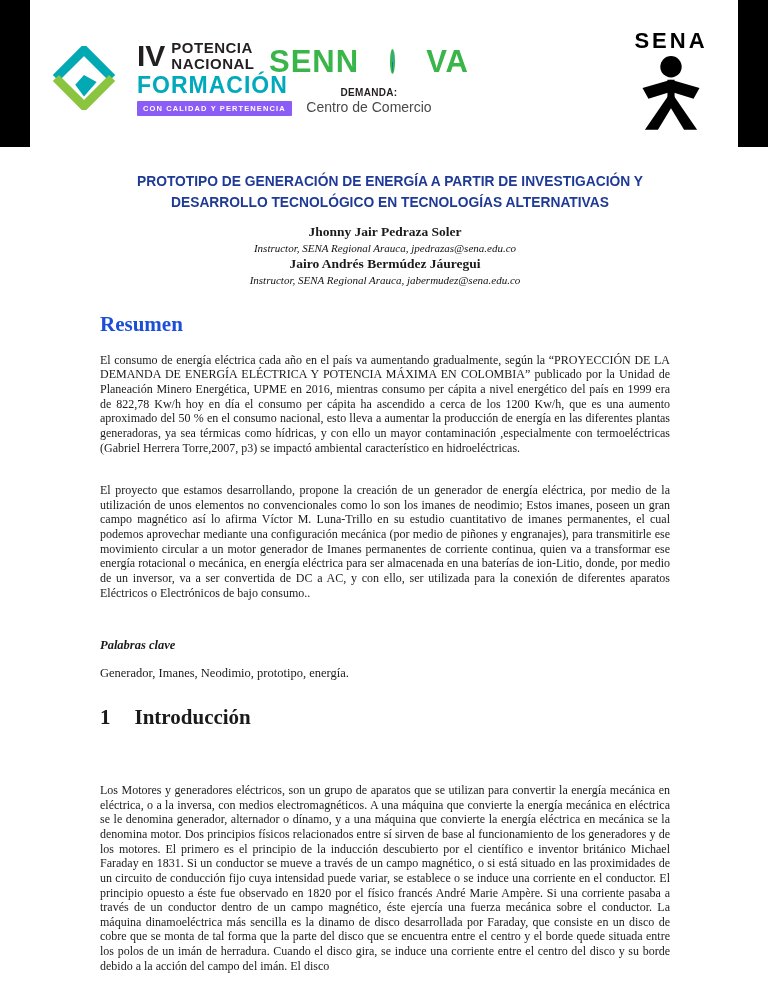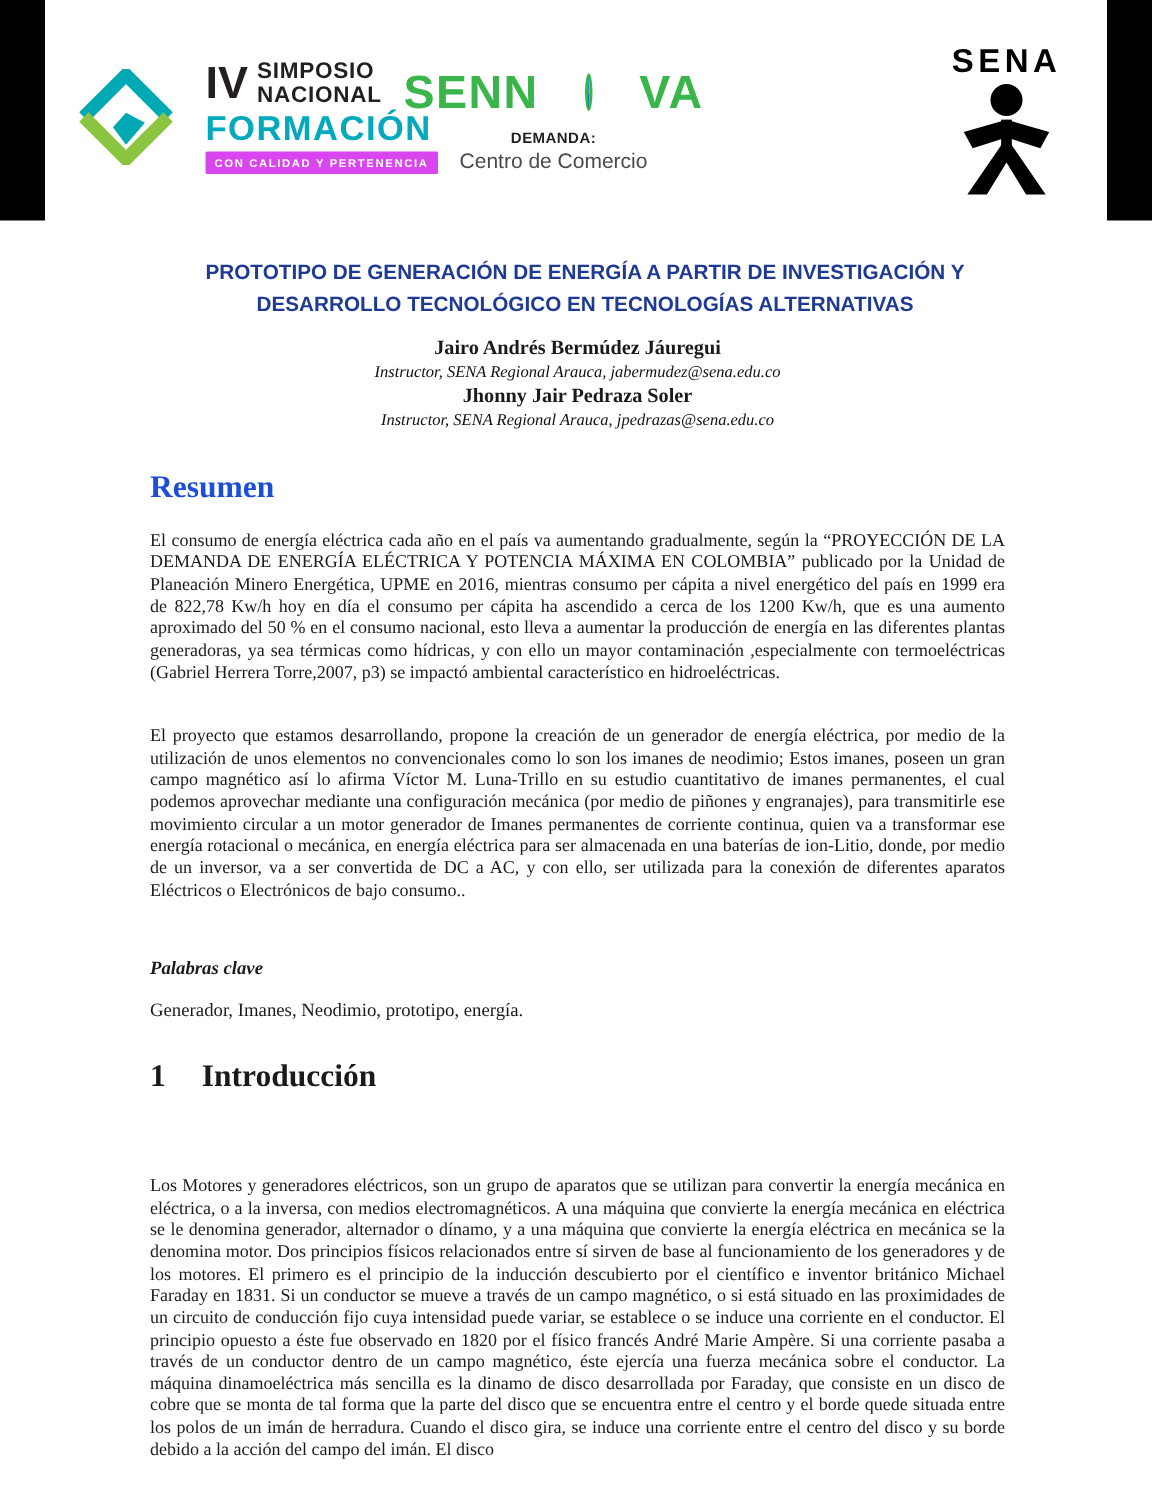--- a/index.html
+++ b/index.html
@@ -13,21 +13,21 @@
   .corner-bar.left{left:0;}
   .corner-bar.right{right:0;}
 
   
   .logo-simposio{position:absolute;left:52px;top:40px;display:flex;align-items:flex-start;gap:21px;font-family:"Liberation Sans",sans-serif;}
   .diamond{margin-top:6px;}
   .simposio-row1{display:flex;align-items:center;gap:6px;}
   .simposio-iv{font-size:30px;font-weight:bold;color:#231f20;line-height:1;}
   .simposio-stack{display:flex;flex-direction:column;font-size:15px;font-weight:bold;color:#231f20;line-height:1.05;letter-spacing:.5px;}
   .formacion{font-size:23px;font-weight:bold;color:#00a9bb;letter-spacing:1px;line-height:1.15;}
-  .simposio-banner{margin-top:3px;background:#d946ef;color:#fff;font-size:7.5px;font-weight:bold;letter-spacing:1.1px;padding:3px 6px;text-align:center;border-radius:1px;}
+  .simposio-banner{margin-top:3px;background:#8b5cf6;color:#fff;font-size:7.5px;font-weight:bold;letter-spacing:1.1px;padding:3px 6px;text-align:center;border-radius:1px;}
 
   .logo-sennova{position:absolute;left:0;right:30px;top:46px;margin:0 auto;width:200px;text-align:center;font-family:"Liberation Sans",sans-serif;}
   .sennova-word{display:flex;align-items:center;justify-content:center;font-size:31px;font-weight:bold;color:#39b54a;letter-spacing:1px;line-height:1;gap:30px;}
   .globe{display:inline-block;width:25px;height:25px;border-radius:50%;margin:0 1px;
          background:conic-gradient(#2e9bd6 0 15%, #39b54a 15% 35%, #0b74ba 35% 55%, #8bc53f 55% 75%, #2e9bd6 75% 100%);
          border:2px solid #39b54a;box-sizing:border-box;}
   .organiza{margin-top:10px;font-size:10px;font-weight:bold;color:#231f20;letter-spacing:.3px;}
   .centro{margin-top:1px;font-size:14px;color:#4a4a4a;}
 
   .logo-sena{position:absolute;right:38px;top:28px;width:118px;text-align:center;font-family:"Liberation Sans",sans-serif;}
@@ -66,21 +66,21 @@
     <svg class="diamond" width="64" height="64" viewBox="0 0 66 66">
       <polygon points="33,4 62,33 33,62 4,33" fill="#ffffff" stroke="none"></polygon>
       <path d="M4,33 L33,4 L62,33" fill="none" stroke="#00a9b4" stroke-width="9"></path>
       <path d="M62,33 L33,62 L4,33" fill="none" stroke="#8bc53f" stroke-width="9"></path>
       <polygon points="33,30 46,37 33,52 24,40" fill="#00a9b4"></polygon>
     </svg>
     <div class="simposio-text">
       <div class="simposio-row1">
         <span class="simposio-iv">IV</span>
         <span class="simposio-stack">
-          <span>SIMPOSIO</span>
+          <span>POTENCIA</span>
           <span>NACIONAL</span>
         </span>
       </div>
       <div class="formacion">FORMACIÓN</div>
       <div class="simposio-banner">CON CALIDAD Y PERTENENCIA</div>
     </div>
   </div>
 
   <div class="logo-sennova">
     <div class="sennova-word">
@@ -101,26 +101,26 @@
       <rect x="27" y="20" width="6" height="16" fill="#000"></rect>
     </svg>
   </div>
 
   <div class="content">
 
     <h1 class="doc-title">PROTOTIPO DE GENERACIÓN DE ENERGÍA A PARTIR DE INVESTIGACIÓN Y DESARROLLO TECNOLÓGICO EN TECNOLOGÍAS ALTERNATIVAS</h1>
 
     <div class="authors">
       <div class="author">
+        <div class="author-name">Jhonny Jair Pedraza Soler</div>
+        <div class="author-affil">Instructor, SENA Regional Arauca, jpedrazas@sena.edu.co</div>
+      </div>
+      <div class="author">
         <div class="author-name">Jairo Andrés Bermúdez Jáuregui</div>
         <div class="author-affil">Instructor, SENA Regional Arauca, jabermudez@sena.edu.co</div>
-      </div>
-      <div class="author">
-        <div class="author-name">Jhonny Jair Pedraza Soler</div>
-        <div class="author-affil">Instructor, SENA Regional Arauca, jpedrazas@sena.edu.co</div>
       </div>
     </div>
 
     <h2 class="section-heading">Resumen</h2>
 
     <p class="body-p">El consumo de energía eléctrica cada año en el país va aumentando gradualmente, según la “PROYECCIÓN DE LA DEMANDA DE ENERGÍA ELÉCTRICA Y POTENCIA MÁXIMA EN COLOMBIA” publicado por la Unidad de Planeación Minero Energética, UPME en 2016, mientras consumo per cápita a nivel energético del país en 1999 era de 822,78 Kw/h hoy en día el consumo per cápita ha ascendido a cerca de los 1200 Kw/h, que es una aumento aproximado del 50 % en el consumo nacional, esto lleva a aumentar la producción de energía en las diferentes plantas generadoras, ya sea térmicas como hídricas, y con ello un mayor contaminación ,especialmente con termoeléctricas (Gabriel Herrera Torre,2007, p3) se impactó ambiental característico en hidroeléctricas.</p>
 
     <p class="body-p second">El proyecto que estamos desarrollando, propone la creación de un generador de energía eléctrica, por medio de la utilización de unos elementos no convencionales como lo son los imanes de neodimio; Estos imanes, poseen un gran campo magnético así lo afirma Víctor M. Luna-Trillo en su estudio cuantitativo de imanes permanentes, el cual podemos aprovechar mediante una configuración mecánica (por medio de piñones y engranajes), para transmitirle ese movimiento circular a un motor generador de Imanes permanentes de corriente continua, quien va a transformar ese energía rotacional o mecánica, en energía eléctrica para ser almacenada en una baterías de ion-Litio, donde, por medio de un inversor, va a ser convertida de DC a AC, y con ello, ser utilizada para la conexión de diferentes aparatos Eléctricos o Electrónicos de bajo consumo..</p>
 
     <div class="kw-heading">Palabras clave</div>

